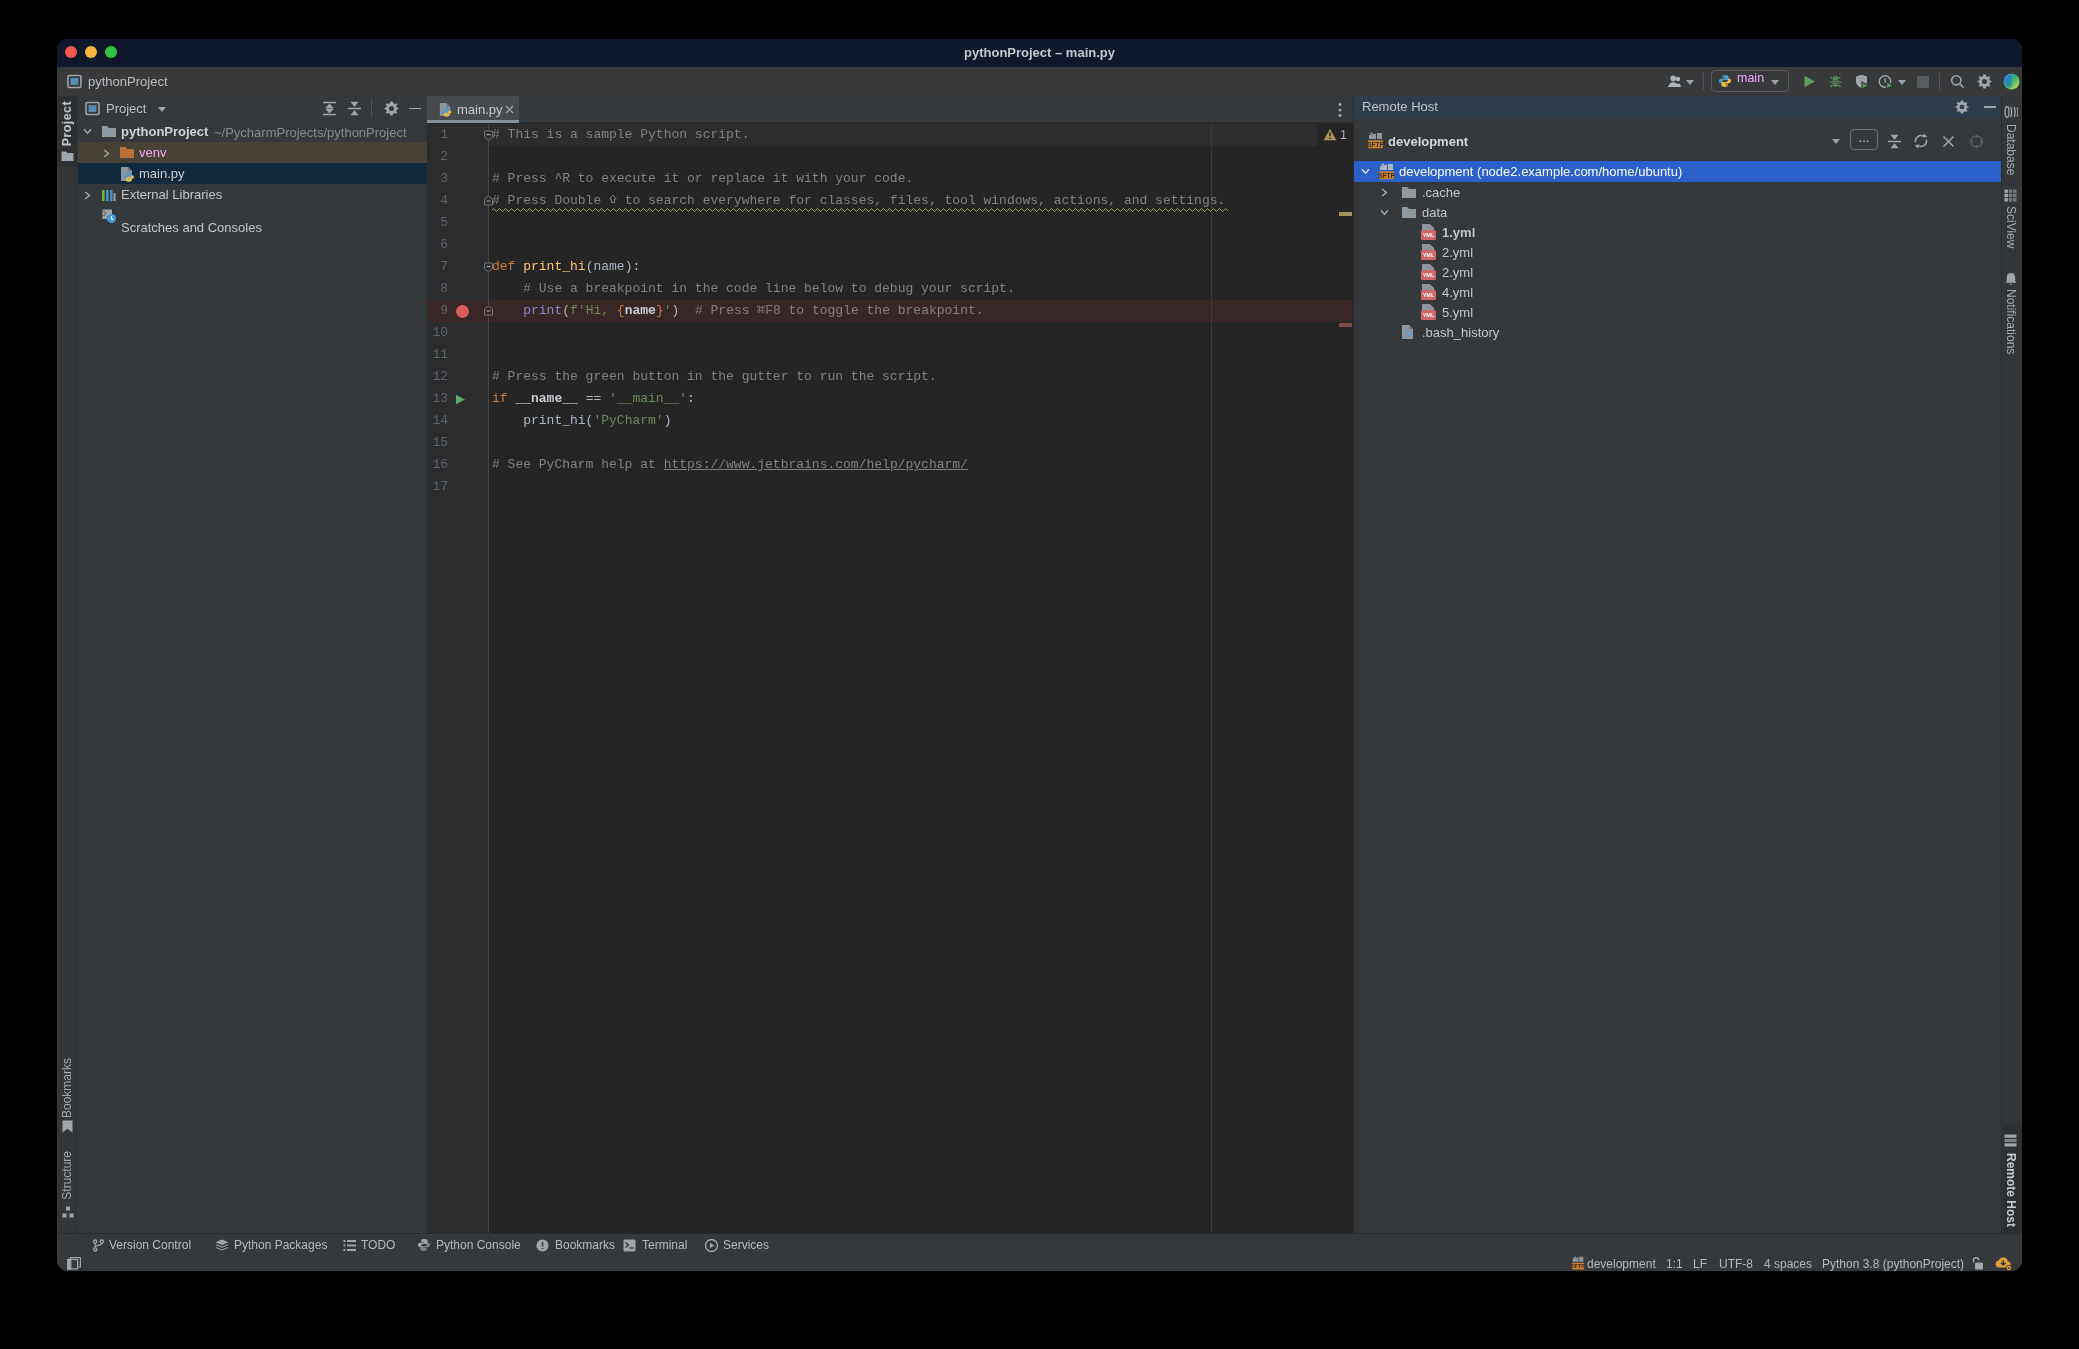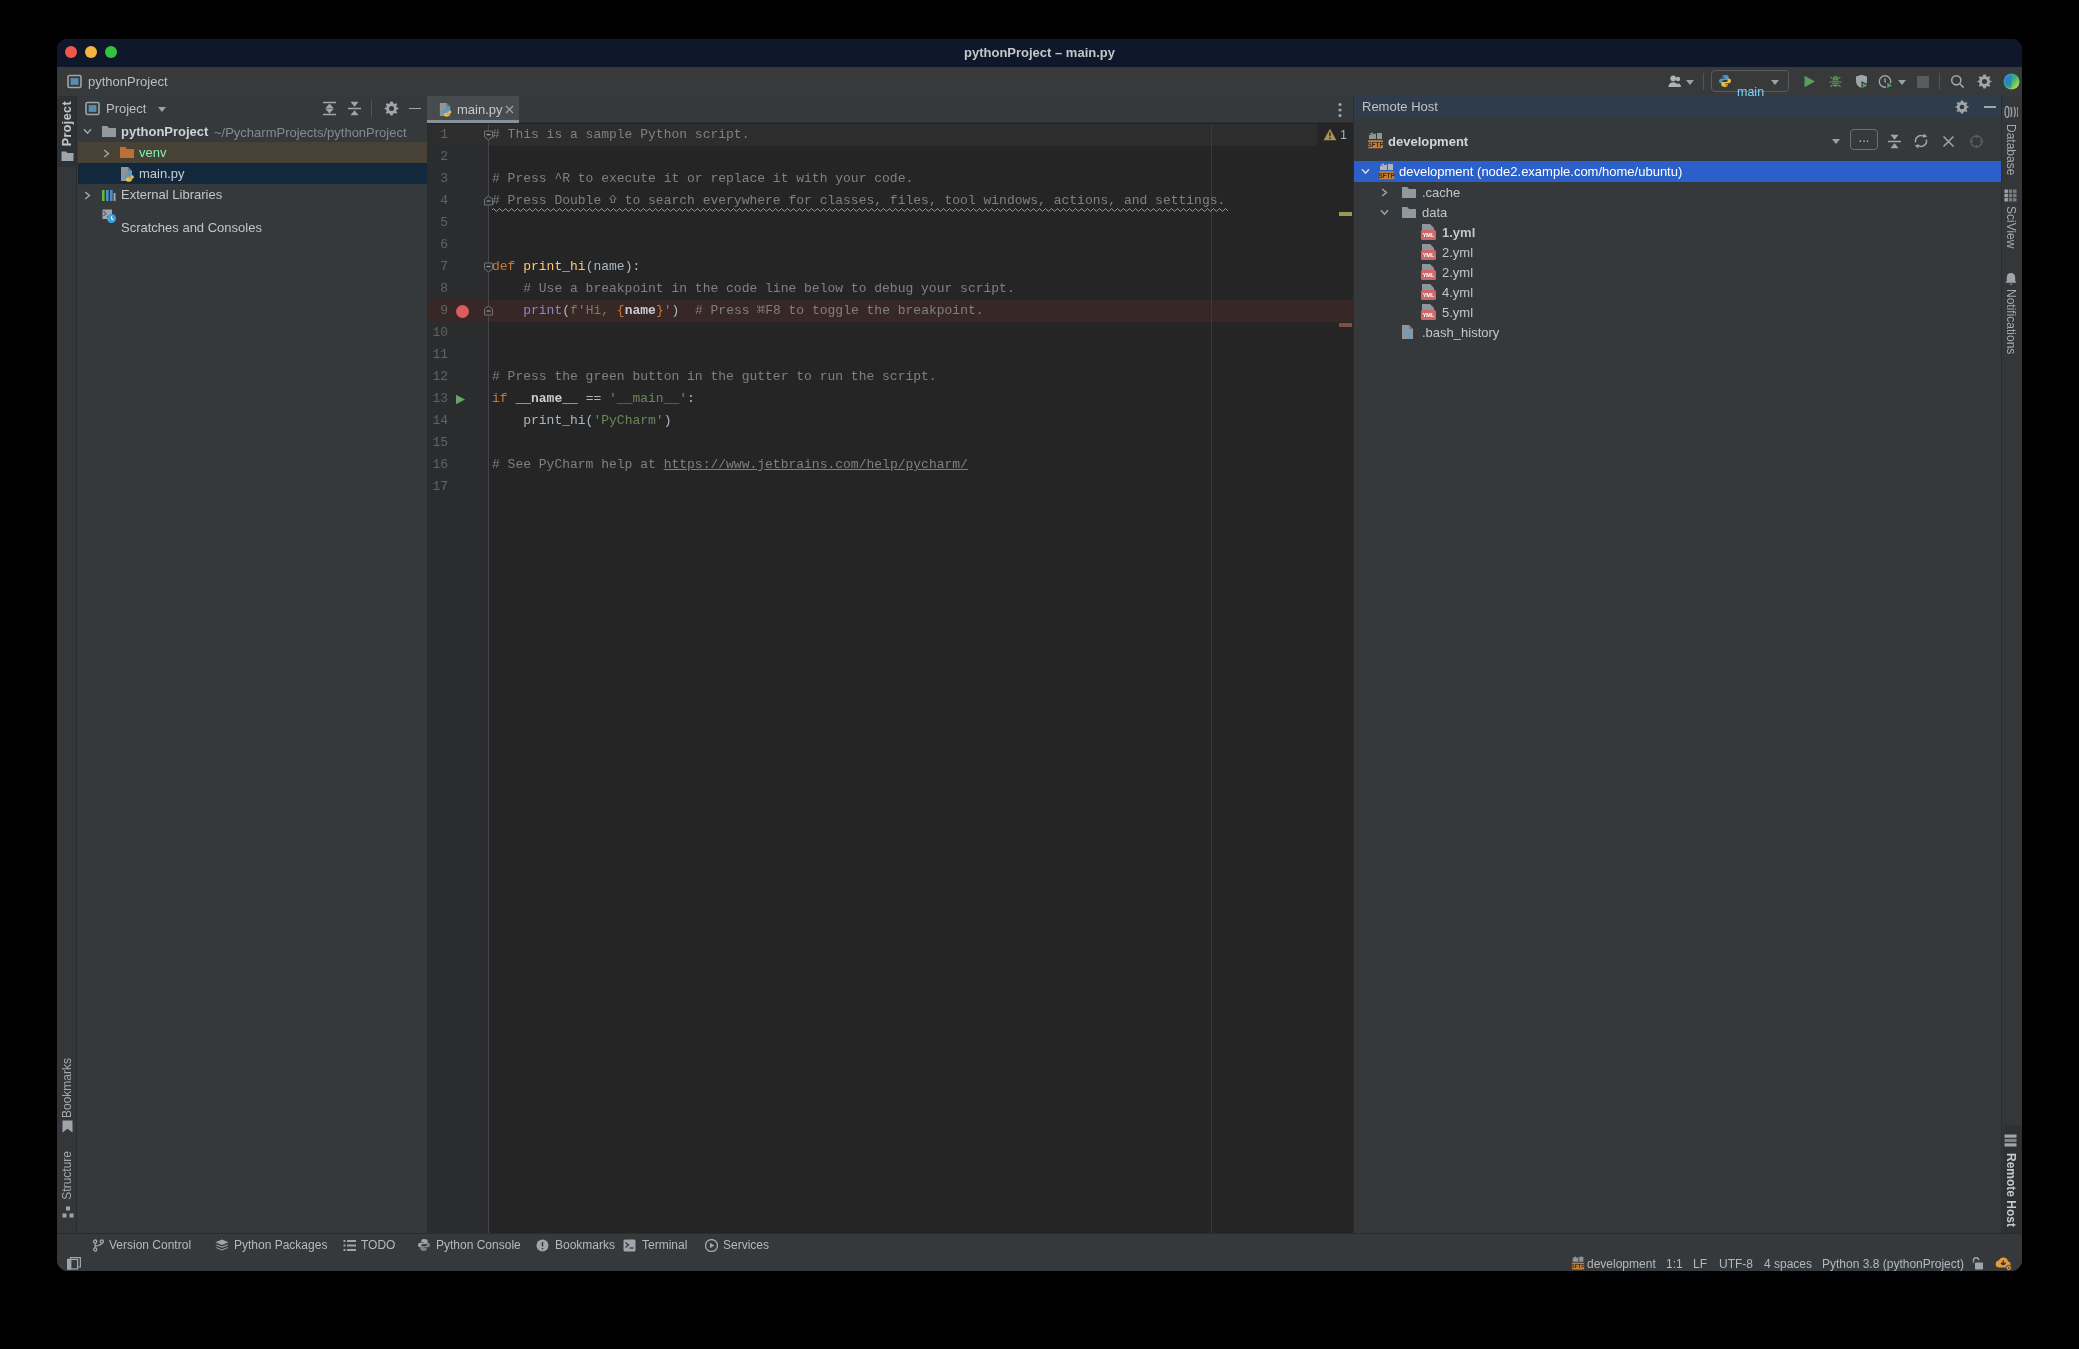--- a/index.html
+++ b/index.html
@@ -60,21 +60,21 @@
   <div class="abs caret" style="left:1629px;top:13px;"></div>
   <div class="abs" style="left:1646px;top:6px;width:1px;height:17px;background:#515456;"></div>
 
   <div class="abs" style="left:1654px;top:3px;width:78px;height:22px;border:1px solid #585c60;border-radius:4px;"></div>
   <svg class="abs" style="left:1661px;top:7px;" width="14" height="14" viewBox="0 0 14 14">
         <path d="M7 1 C4.6 1 4.3 2 4.3 2.9 V4.3 H7.2 V4.8 H2.9 C1.7 4.8 1 5.8 1 7 C1 8.3 1.7 9.2 2.9 9.2 H4.3 V7.6 C4.3 6.4 5.3 5.9 6.3 5.9 H9.1 C10 5.9 10.7 5.2 10.7 4.3 V2.9 C10.7 1.8 9.6 1 7 1 Z" fill="#4d9bc9"></path>
         <path d="M7 13 C9.4 13 9.7 12 9.7 11.1 V9.7 H6.8 V9.2 H11.1 C12.3 9.2 13 8.2 13 7 C13 5.7 12.3 4.8 11.1 4.8 H9.7 V6.4 C9.7 7.6 8.7 8.1 7.7 8.1 H4.9 C4 8.1 3.3 8.8 3.3 9.7 V11.1 C3.3 12.2 4.4 13 7 13 Z" fill="#e8bf42"></path>
         <circle cx="5.6" cy="2.9" r="0.6" fill="#262626"></circle>
         <circle cx="8.4" cy="11.1" r="0.6" fill="#262626"></circle>
       </svg>
-  <div class="abs" style="left:1680px;top:18px;font-size:12.5px;color:#7dd3fc;">main</div>
+  <div class="abs" style="left:1680px;top:4px;font-size:12.5px;color:#f0abfc;">main</div>
   <div class="abs caret" style="left:1714px;top:13px;"></div>
 
   <svg class="abs" style="left:1746px;top:8px;" width="13" height="13" viewBox="0 0 13 13">
         <path d="M1.5 0.8 L12 6.5 L1.5 12.2 Z" fill="#599e5e"></path>
       </svg>
 
   <svg class="abs" style="left:1772px;top:8px;" width="13" height="13" viewBox="0 0 13 13" fill="none" stroke="#57965c" stroke-width="1.2">
         <path d="M3.4 3.6 L1.6 1.8 M9.6 3.6 L11.4 1.8 M2.9 7 H0.3 M10.1 7 H12.7 M3.3 9.8 L1.5 12 M9.7 9.8 L11.5 12"></path>
         <ellipse cx="6.5" cy="7.3" rx="3.3" ry="4.4" fill="#57965c" stroke="none"></ellipse>
         <path d="M4.3 3.9 C4.3 2.5 5.2 1.7 6.5 1.7 C7.8 1.7 8.7 2.5 8.7 3.9" fill="none"></path>
@@ -168,21 +168,21 @@
     <div class="abs" style="left:43px;top:3px;font-size:13px;font-weight:bold;color:#cfd2d4;">pythonProject</div>
     <div class="abs" style="left:136px;top:3.5px;font-size:13px;color:#868a8d;">~/PycharmProjects/pythonProject</div>
   </div>
   <div class="row" style="top:46px;height:21px;background:#474136;">
     <svg class="abs" style="left:25px;top:7px;" width="7" height="9" viewBox="0 0 7 9">
           <path d="M1.2 1 L5.4 4.5 L1.2 8" stroke="#9fa5aa" stroke-width="1.5" fill="none"></path>
         </svg>
     <svg class="abs" style="left:41px;top:3px;" width="16" height="15" viewBox="0 0 16 15">
           <path d="M1 2 H6.2 L8 4 H15 V13 H1 Z" fill="#bc6f37"></path>
         </svg>
-    <div class="abs uitext" style="left:61px;top:3px;color:#86efac;">venv</div>
+    <div class="abs uitext" style="left:61px;top:3px;color:#f0abfc;">venv</div>
   </div>
   <div class="row" style="top:67px;height:21px;background:#12293d;">
     <svg class="abs" style="left:41px;top:3px;" width="16" height="16" viewBox="0 0 16 16">
           <path d="M2 1 H9 L13 5 V15 H2 Z" fill="#8d969c"></path>
           <path d="M9 1 L13 5 H9 Z" fill="#6d767c"></path>
           <g transform="translate(4.2,5.2) scale(0.82)">
             <path d="M7 1 C4.6 1 4.3 2 4.3 2.9 V4.3 H7.2 V4.8 H2.9 C1.7 4.8 1 5.8 1 7 C1 8.3 1.7 9.2 2.9 9.2 H4.3 V7.6 C4.3 6.4 5.3 5.9 6.3 5.9 H9.1 C10 5.9 10.7 5.2 10.7 4.3 V2.9 C10.7 1.8 9.6 1 7 1 Z" fill="#4d9bc9"></path>
             <path d="M7 13 C9.4 13 9.7 12 9.7 11.1 V9.7 H6.8 V9.2 H11.1 C12.3 9.2 13 8.2 13 7 C13 5.7 12.3 4.8 11.1 4.8 H9.7 V6.4 C9.7 7.6 8.7 8.1 7.7 8.1 H4.9 C4 8.1 3.3 8.8 3.3 9.7 V11.1 C3.3 12.2 4.4 13 7 13 Z" fill="#e8bf42"></path>
           </g>
         </svg>

